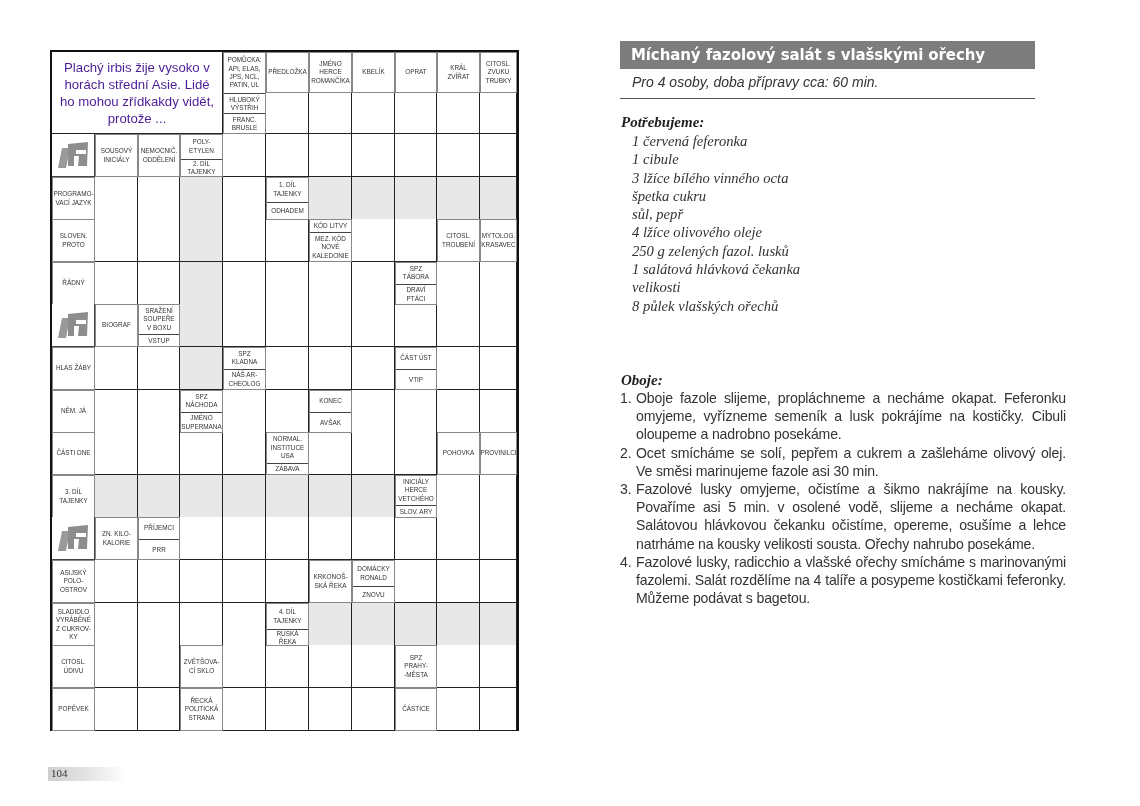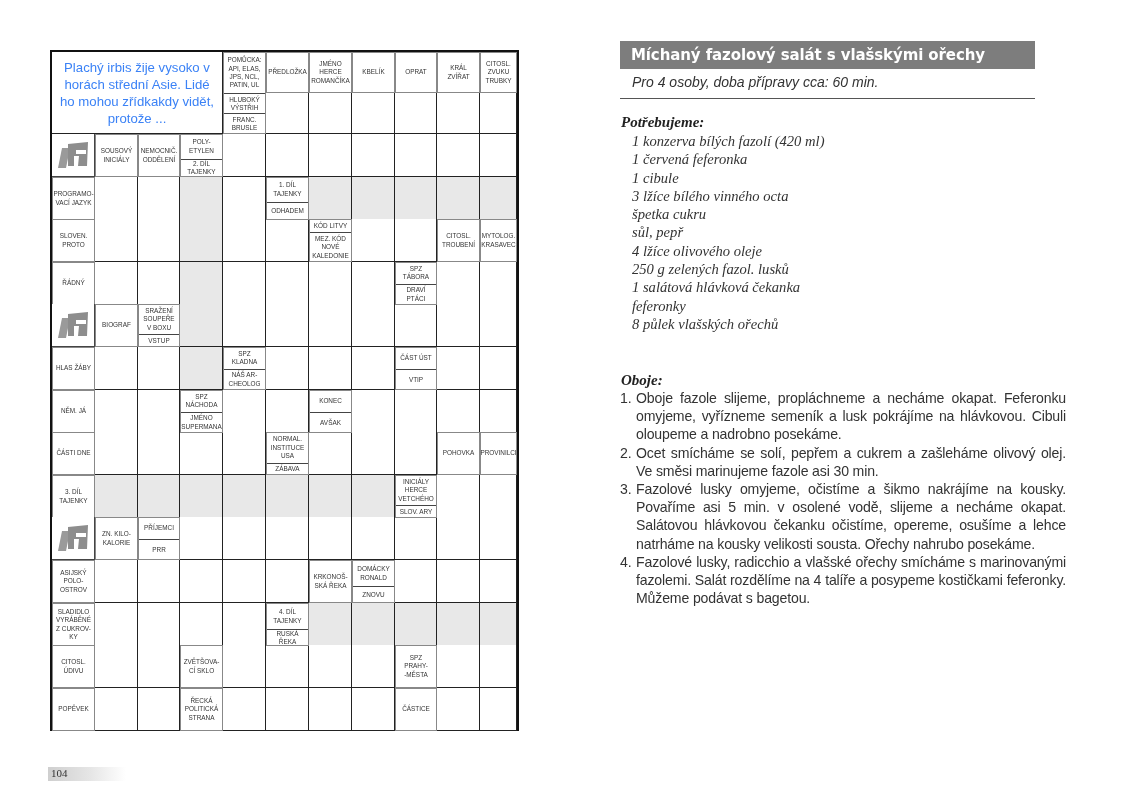--- a/index.html
+++ b/index.html
@@ -27,21 +27,21 @@
   .clue-split { position:absolute; box-sizing:border-box; border:1.5px solid #888; background:#fff; }
   .clue-split .half {
     position:absolute; left:0; right:0;
     display:flex; align-items:center; justify-content:center; text-align:center;
     font-size:6.4px; line-height:1.32; color:#333; white-space:pre-line; padding:0 1px;
   }
   .main-clue {
     position:absolute; left:0; top:0; width:172px; height:82px; box-sizing:border-box;
     border-right:1px solid #222; border-bottom:1px solid #222;
     display:flex; align-items:center; justify-content:center; text-align:center;
-    font-size:13.2px; line-height:17px; color:#3b82f6; padding:0 6px;
+    font-size:13.2px; line-height:17px; color:#4c1d95; padding:0 6px;
   }
   .logo-cell { display:flex; align-items:center; justify-content:center; }
   .logo-cell svg { width:34px; height:30px; }
 
   .page-num-bar {
     position:absolute; left:48px; top:767px; width:78px; height:14px;
     background:linear-gradient(90deg,#cfcfcf 0%, #e6e6e6 55%, #ffffff 100%);
   }
   .page-num {
     position:absolute; left:51px; top:767px; font-family:"Liberation Serif", serif; font-size:11px; color:#333;
@@ -401,31 +401,30 @@
   </div>
 
 <div class="page-num-bar"></div>
 <div class="page-num">104</div>
 
 <div class="recipe-title">Míchaný fazolový salát s vlašskými ořechy</div>
 <div class="recipe-sub">Pro 4 osoby, doba přípravy cca: 60 min.</div>
 <div class="rule"></div>
 <div class="ing-head">Potřebujeme:</div>
 <ul class="ing-list">
-  <li>1 konzerva bílých fazolí (420 ml)</li>
   <li>1 červená feferonka</li>
   <li>1 cibule</li>
   <li>3 lžíce bílého vinného octa</li>
   <li>špetka cukru</li>
   <li>sůl, pepř</li>
   <li>4 lžíce olivového oleje</li>
   <li>250 g zelených fazol. lusků</li>
   <li>1 salátová hlávková čekanka</li>
-  <li>feferonky</li>
+  <li>velikosti</li>
   <li>8 půlek vlašských ořechů</li>
 </ul>
 <div class="steps-head">Oboje:</div>
 <ol class="steps">
-  <li><span class="num">1.</span><span>Oboje fazole slijeme, propláchneme a necháme okapat. Feferonku omyjeme, vyřízneme semeník a lusk pokrájíme na hlávkovou. Cibuli oloupeme a nadrobno posekáme.</span></li>
+  <li><span class="num">1.</span><span>Oboje fazole slijeme, propláchneme a necháme okapat. Feferonku omyjeme, vyřízneme semeník a lusk pokrájíme na kostičky. Cibuli oloupeme a nadrobno posekáme.</span></li>
   <li><span class="num">2.</span><span>Ocet smícháme se solí, pepřem a cukrem a zašleháme olivový olej. Ve směsi marinujeme fazole asi 30 min.</span></li>
   <li><span class="num">3.</span><span>Fazolové lusky omyjeme, očistíme a šikmo nakrájíme na kousky. Povaříme asi 5 min. v osolené vodě, slijeme a necháme okapat. Salátovou hlávkovou čekanku očistíme, opereme, osušíme a lehce natrháme na kousky velikosti sousta. Ořechy nahrubo posekáme.</span></li>
   <li><span class="num">4.</span><span>Fazolové lusky, radicchio a vlašské ořechy smícháme s marinovanými fazolemi. Salát rozdělíme na 4 talíře a posypeme kostičkami feferonky. Můžeme podávat s bagetou.</span></li>
 </ol>
 
 </body></html>

